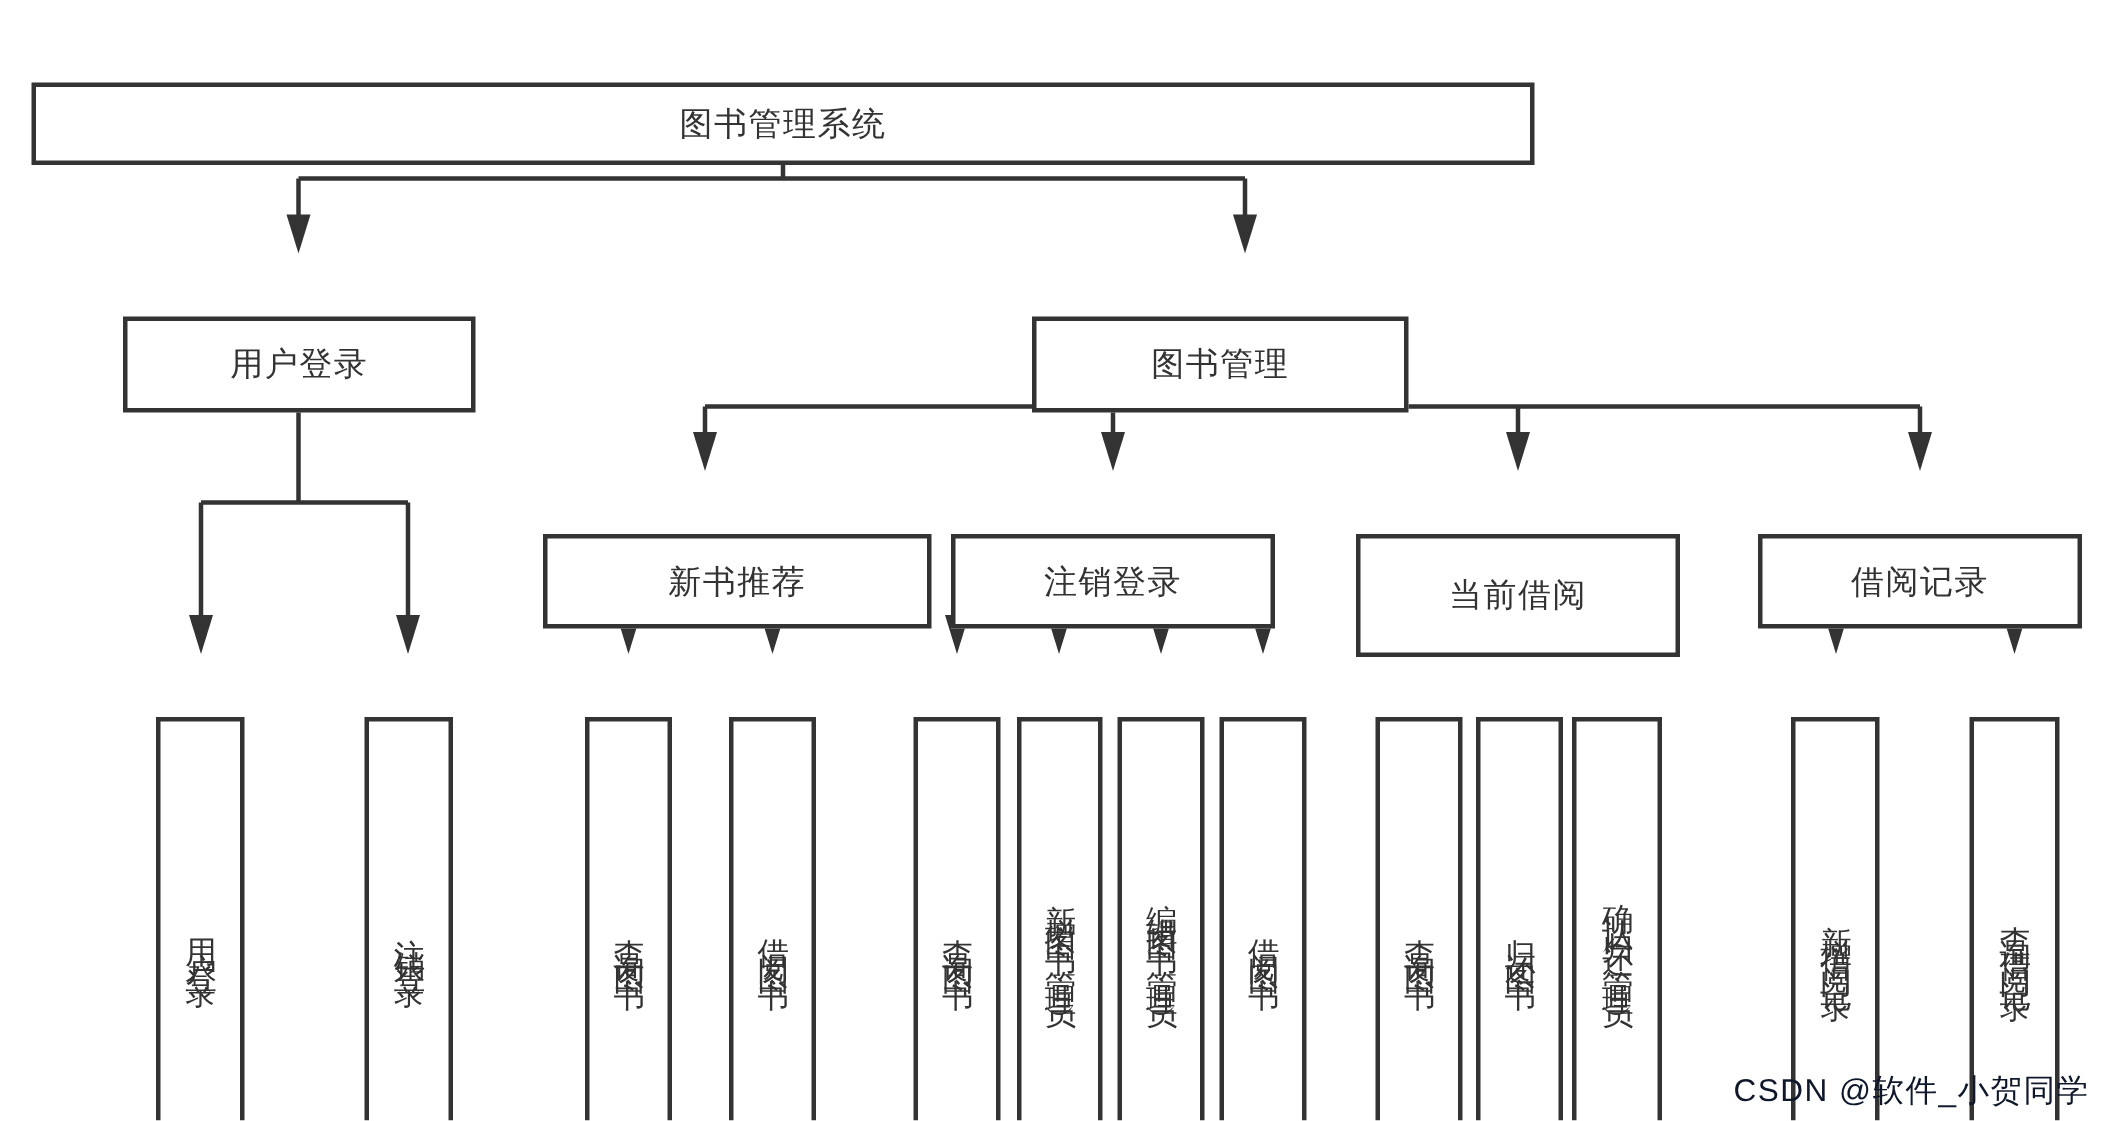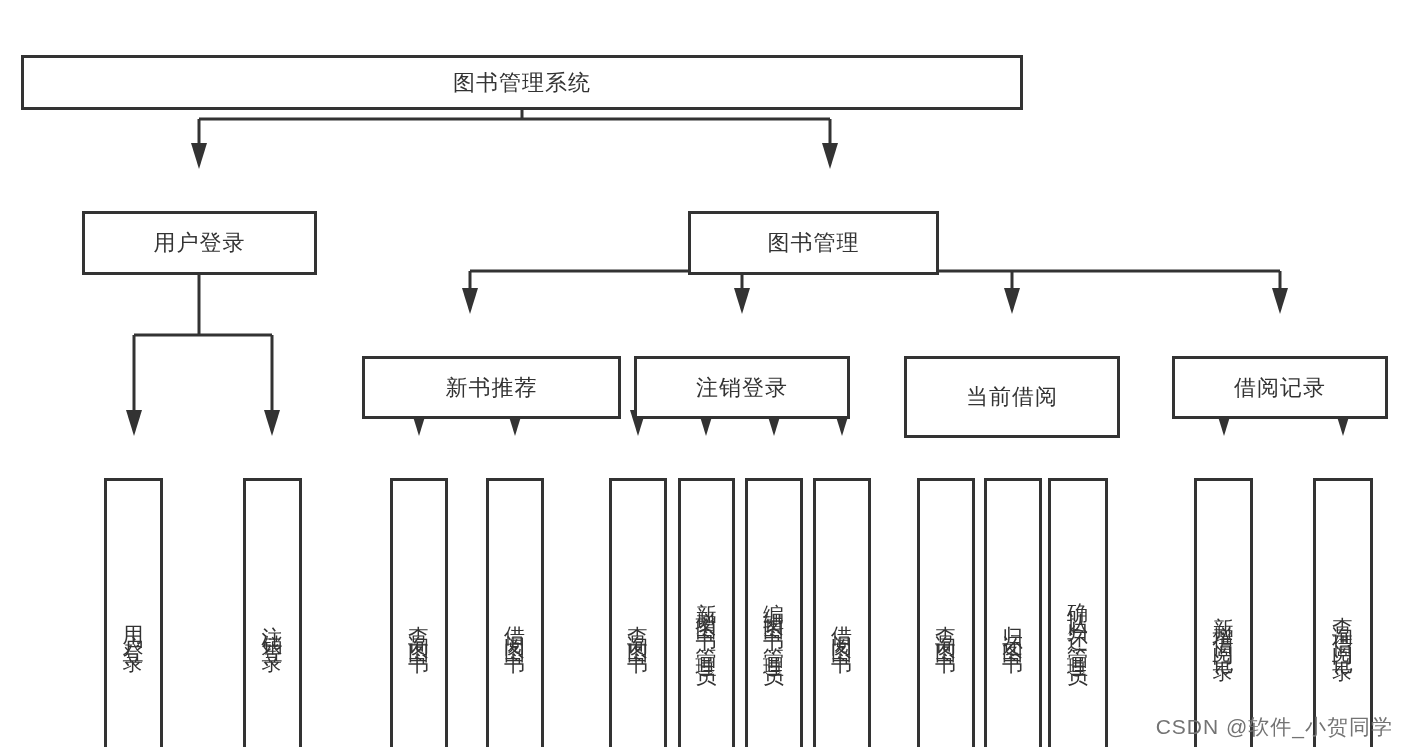--- a/index.html
+++ b/index.html
@@ -28,21 +28,21 @@
     writing-mode:vertical-rl;
     font-size:21px;
     letter-spacing:9px;
     line-height:1;
   }
   .watermark{
     position:absolute;
     right:12px;
     bottom:6px;
     font-size:21px;
-    color:#737373;
+    color:#0f172a;
     letter-spacing:1px;
     white-space:nowrap;
   }
 </style>
 </head>
 <body>
 
 <div id="canvas">
 
   <svg id="wires" viewBox="0 0 1405 747" xmlns="http://www.w3.org/2000/svg">

